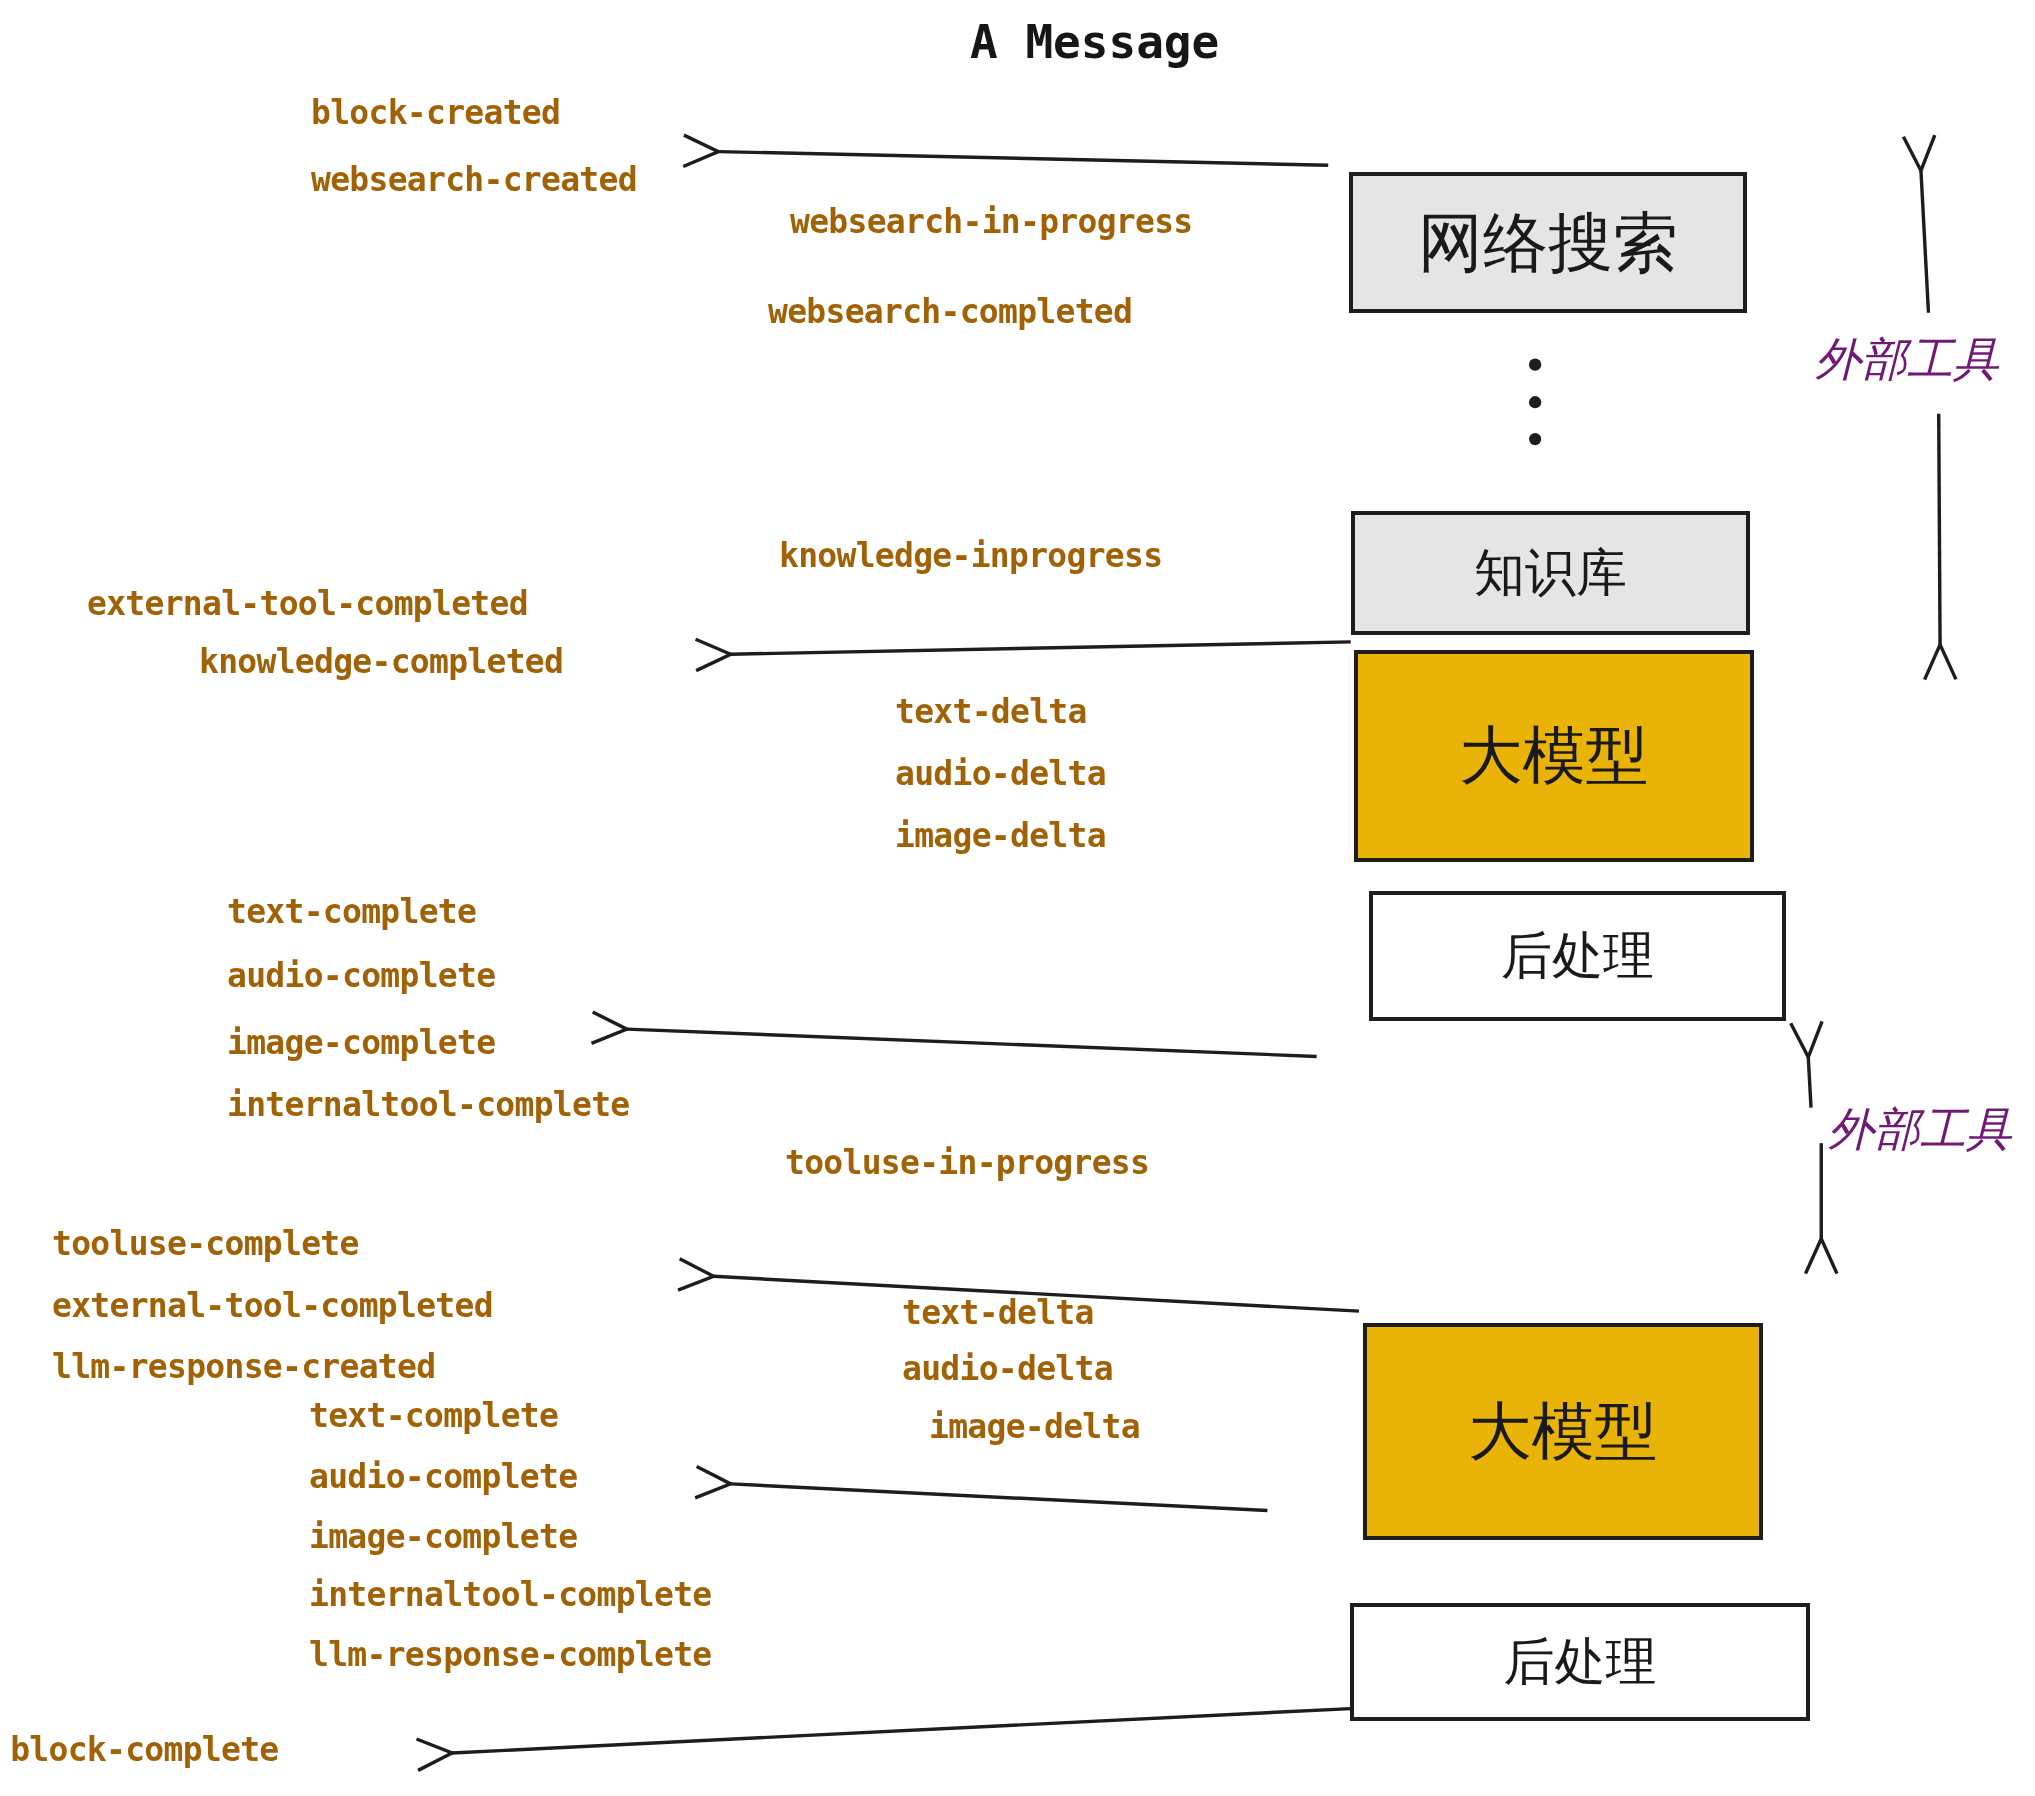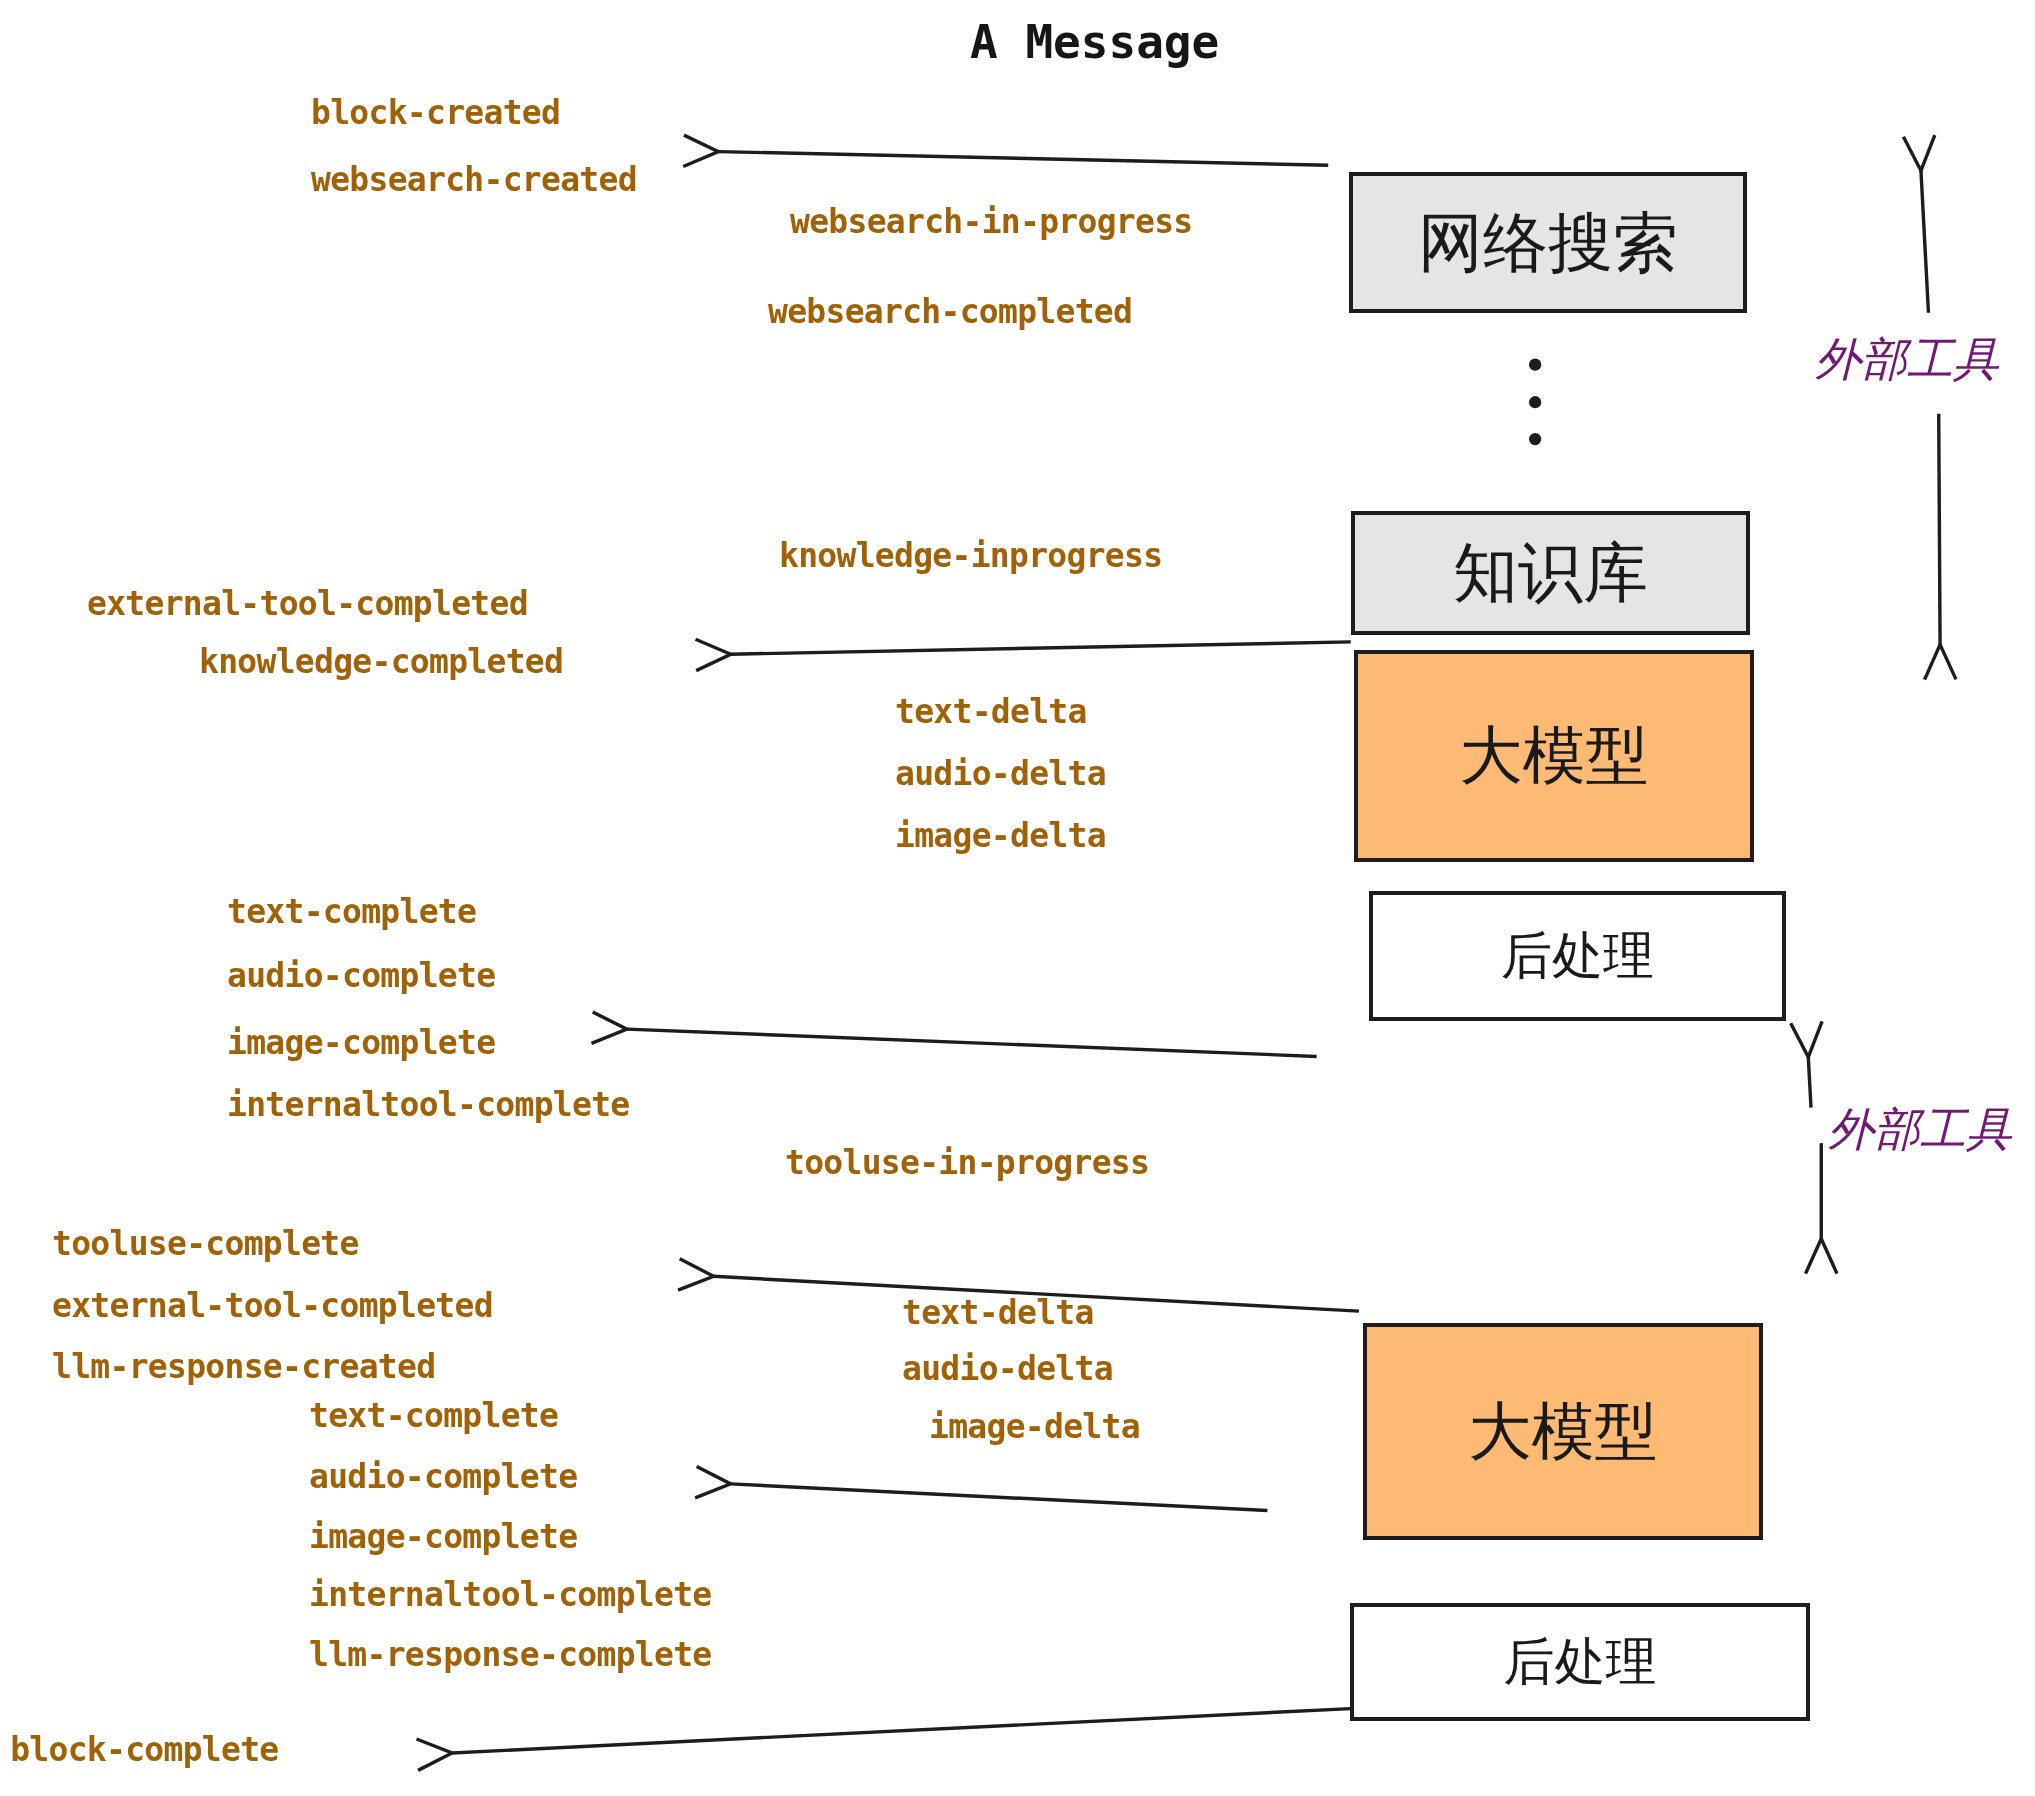--- a/index.html
+++ b/index.html
@@ -14,21 +14,21 @@
   .title{
     position:absolute;font-family:"DejaVu Sans Mono",monospace;font-weight:700;
     font-size:46px;line-height:1;color:#161616;white-space:nowrap;
   }
   .box{
     position:absolute;box-sizing:border-box;border:4.1px solid #1d1d1d;
     display:flex;align-items:center;justify-content:center;
     color:#1a1a1a;font-family:"Liberation Sans",sans-serif;white-space:nowrap;
   }
   .box.pink{background:#e5e5e5;}
-  .box.green{background:#fdba74;}
+  .box.green{background:#eab308;}
   .box.yellow{background:#fae894;}
   .box.white{background:#ffffff;}
   .mcp-label{font-family:"DejaVu Sans Mono",monospace;font-weight:700;}
   .cn{
     position:absolute;font-family:"Liberation Sans",sans-serif;font-size:46px;
     line-height:1;color:#701a75;white-space:nowrap;font-style:italic;
   }
   .arrows{position:absolute;left:0;top:0;}
 </style>
 </head>
@@ -59,21 +59,21 @@
     <circle cx="2248" cy="534" r="9" fill="#1d1d1d"></circle>
     <circle cx="2248" cy="589" r="9" fill="#1d1d1d"></circle>
     <circle cx="2248" cy="643" r="9" fill="#1d1d1d"></circle>
   </svg>
 
   <div class="title" style="left:970px;top:19px;">A Message</div>
 
   <div class="box pink" style="left:1349px;top:172px;width:398px;height:141px;font-size:65px;">
     <span>网络搜索</span>
   </div>
-  <div class="box pink" style="left:1351px;top:511px;width:399px;height:124px;font-size:65px;">
+  <div class="box pink" style="left:1351px;top:511px;width:399px;height:124px;font-size:51px;">
     <span>知识库</span>
   </div>
   <div class="box green" style="left:1354px;top:650px;width:400px;height:212px;font-size:63px;">
     <span>大模型</span>
   </div>
   <div class="box white" style="left:1369px;top:891px;width:417px;height:130px;font-size:51px;">
     <span>后处理</span>
   </div>
   <div class="box green" style="left:1363px;top:1323px;width:400px;height:217px;font-size:63px;">
     <span>大模型</span>

